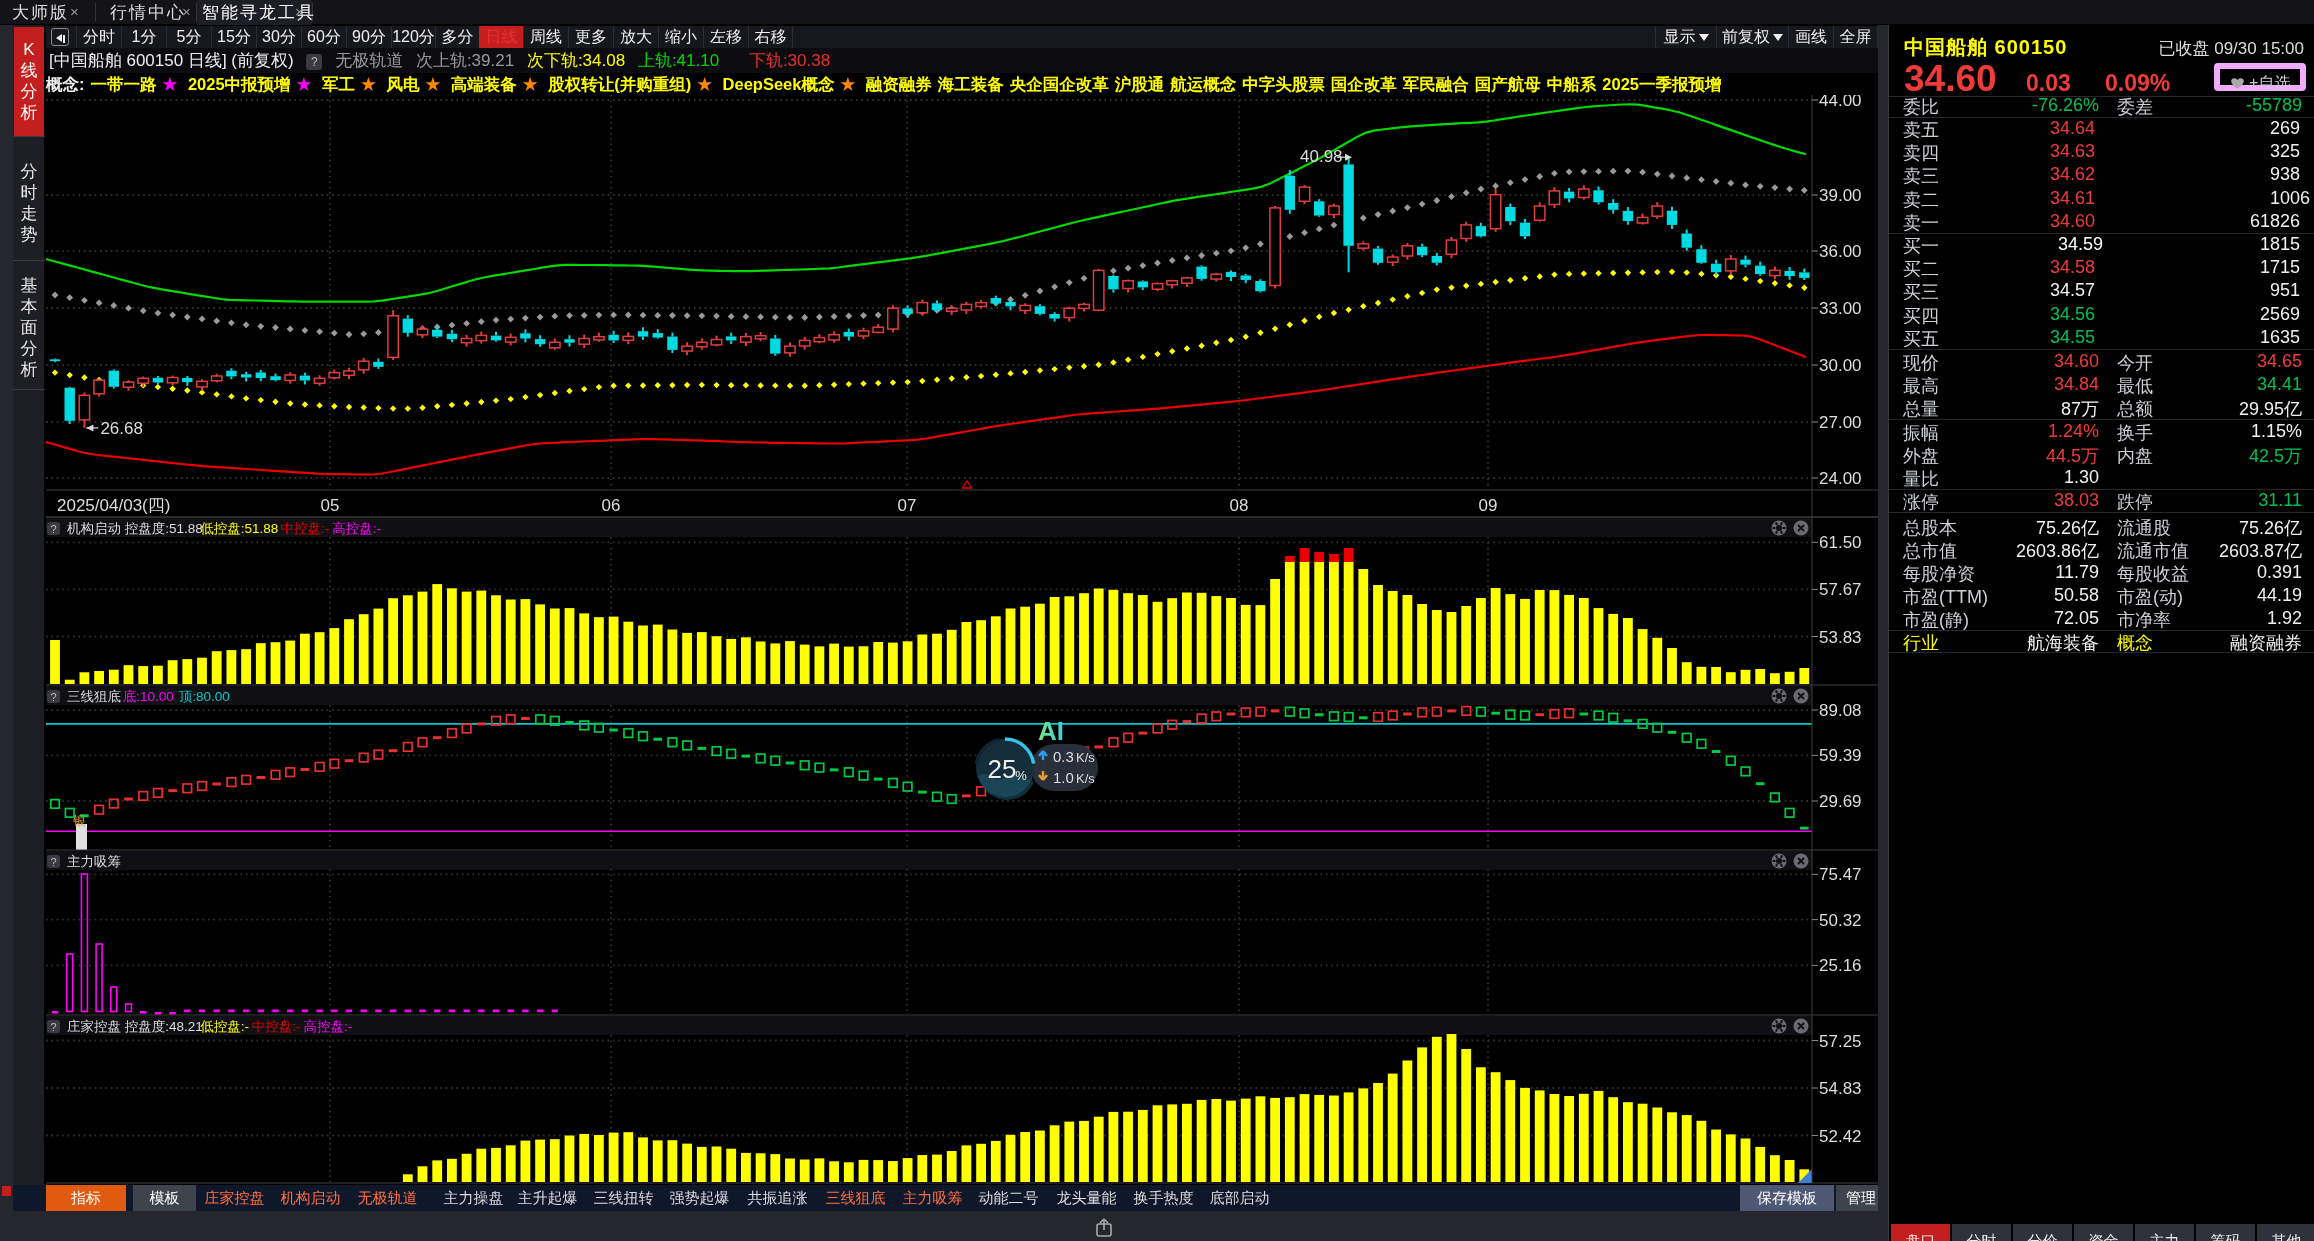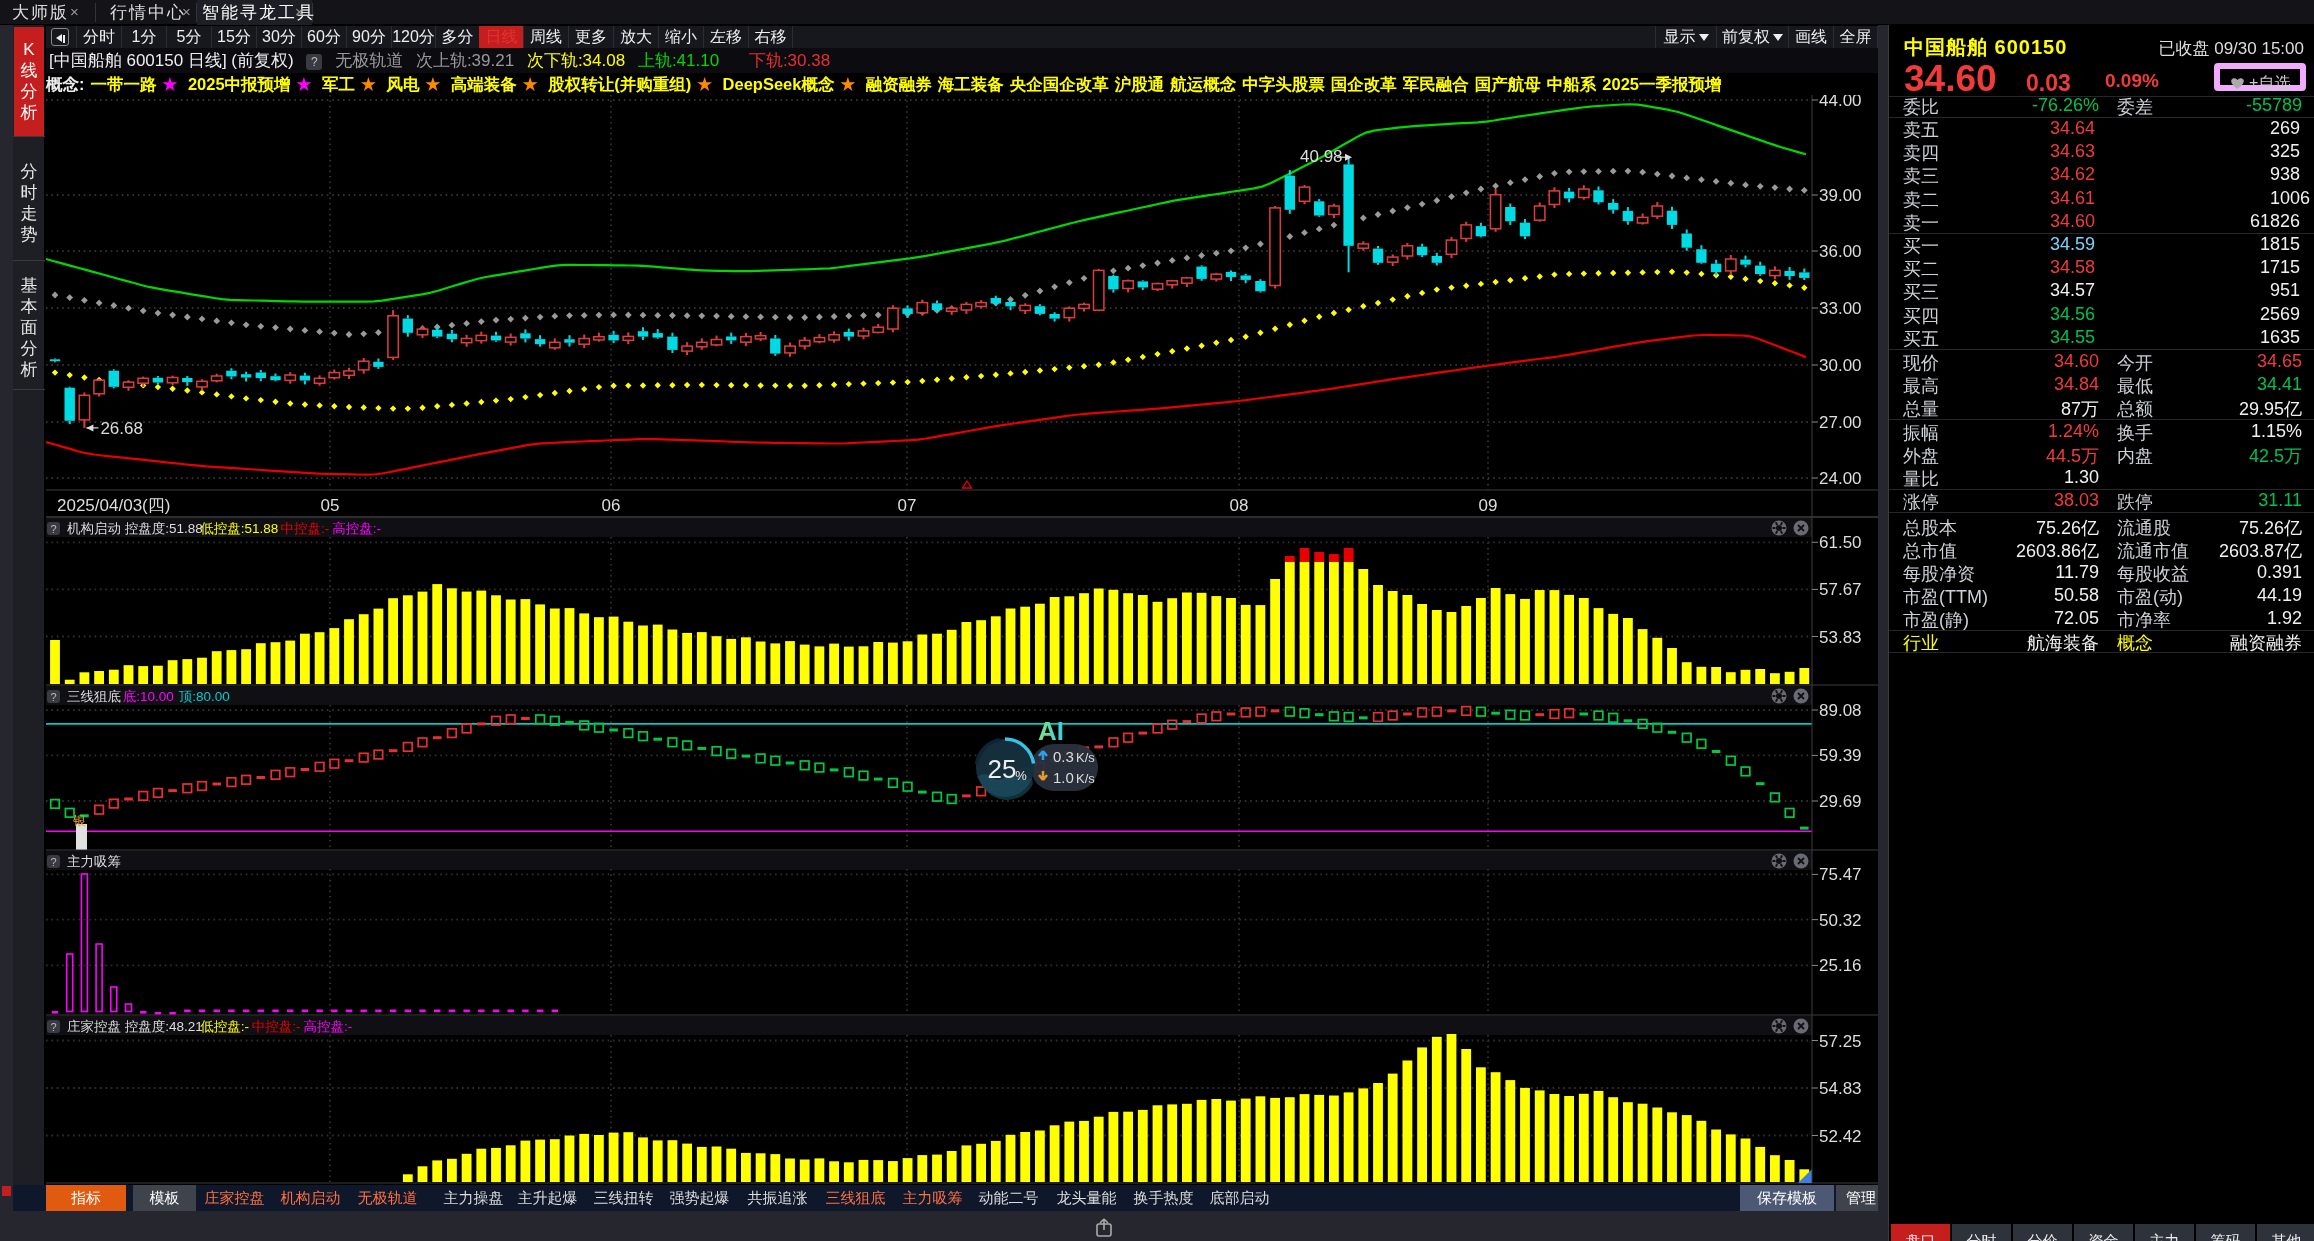--- a/index.html
+++ b/index.html
@@ -1307,21 +1307,21 @@
       <rect x="4" y="8" width="14" height="12" rx="2" fill="none" stroke="#aaa" stroke-width="1.6"></rect>
       <path d="M11 14 V3 M11 3 l-4 4 M11 3 l4 4" stroke="#aaa" stroke-width="1.6" fill="none"></path>
     </svg>
 </div>
 <div class="abs" id="gutter"></div>
 <div class="abs" id="rpanel">
   <div style="position:absolute;left:15px;top:9px;color:#ffff00;font-size:20px;font-weight:bold;letter-spacing:1px">中国船舶 600150</div>
   <div style="position:absolute;right:10px;top:12px;color:#ddd;font-size:17px">已收盘 09/30 15:00</div>
   <div style="position:absolute;left:15px;top:33px;color:#f03b3b;font-size:37px;font-weight:bold">34.60</div>
   <div style="position:absolute;left:137px;top:45px;color:#f03b3b;font-size:23px;font-weight:bold">0.03</div>
-  <div style="position:absolute;left:216px;top:45px;color:#f03b3b;font-size:19px;font-weight:bold">0.09%</div>
+  <div style="position:absolute;left:216px;top:45px;color:#f03b3b;font-size:23px;font-weight:bold">0.09%</div>
   <div style="position:absolute;right:8px;top:38px;width:92px;height:28px;border:6px solid #f0abfc;border-radius:4px;color:#ccc;font-size:16px;text-align:center;line-height:28px"><svg width="15" height="13" style="vertical-align:-2px">
         <path d="M7.5 12 C2 8 0.5 5 1.5 2.8 C2.5 0.8 5.5 0.5 7.5 3 C9.5 0.5 12.5 0.8 13.5 2.8 C14.5 5 13 8 7.5 12 Z" fill="#aaa"></path>
       </svg> +自选</div>
   <div class="sep" style="top:71px"></div>
     <div class="rrow" style="top:70px">
       <span class="rlab">委比</span>
       <span class="rv1" style="color:#00c050">-76.26%</span>
       <span class="rlab2">委差</span>
       <span class="rv2" style="color:#00c050">-55789</span>
     </div>
@@ -1347,21 +1347,21 @@
       <span style="position:absolute;right:4px;color:#f0f0f0">1006</span>
     </div>
     <div class="rrow" style="top:186px">
       <span class="rlab">卖一</span>
       <span style="position:absolute;right:219px;color:#f03b3b">34.60</span>
       <span style="position:absolute;right:14px;color:#f0f0f0">61826</span>
     </div>
     <div class="sep" style="top:208px"></div>
     <div class="rrow" style="top:209px">
       <span class="rlab">买一</span>
-      <span style="position:absolute;right:219px;color:#7dd3fc">34.59</span>
+      <span style="position:absolute;right:211px;color:#ffffff">34.59</span>
       <span style="position:absolute;right:14px;color:#f0f0f0">1815</span>
     </div>
     <div class="rrow" style="top:232px">
       <span class="rlab">买二</span>
       <span style="position:absolute;right:219px;color:#f03b3b">34.58</span>
       <span style="position:absolute;right:14px;color:#f0f0f0">1715</span>
     </div>
     <div class="rrow" style="top:255px">
       <span class="rlab">买三</span>
       <span style="position:absolute;right:219px;color:#f0f0f0">34.57</span>

